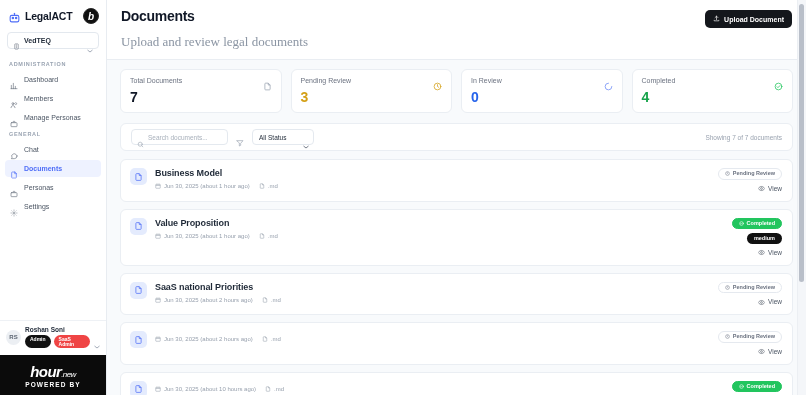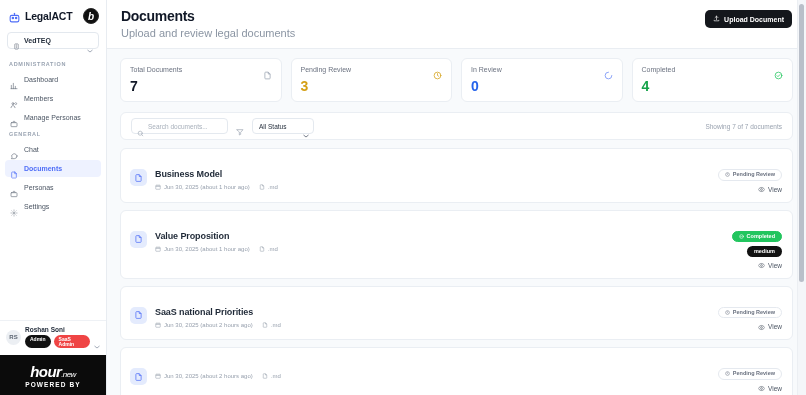--- a/index.html
+++ b/index.html
@@ -97,21 +97,21 @@
   .main {
     flex: 1; height: 395px; overflow: hidden;
     background: #f8fafc; position: relative;
   }
   .page-header {
     background: #fff; border-bottom: 1px solid #e9edf2;
     padding: 8px 14px 9px 14px;
     display: flex; align-items: flex-start; justify-content: space-between;
   }
   .page-title { font-size: 14px; font-weight: bold; color: #111827; letter-spacing: -0.3px; }
-  .page-sub { font-size: 11px; color: #8b95a3; margin-top: 3px; }
+  .page-sub { font-size: 13px; color: #8b95a3; margin-top: 10px; font-family: Liberation Serif, serif; }
   .upload-btn {
     background: #14171c; color: #fff;
     border-radius: 5px; height: 18px;
     display: flex; align-items: center; gap: 4px;
     padding: 0 8px; cursor: pointer;
     font-size: 7px; font-weight: 600;
     margin-top: 2px;
   }
   .upload-btn .uicon { width: 7px; height: 8px; flex: 0 0 7px; }
 
@@ -151,21 +151,21 @@
     width: 62px; height: 16px; border: 1px solid #e4e9ef;
     border-radius: 4px; display: flex; align-items: center;
     justify-content: space-between; padding: 0 4px 0 6px; background: #fff;
   }
   .status-select .ss-label { font-size: 6.5px; color: #1f2937; }
   .showing { margin-left: auto; font-size: 6.5px; color: #9aa3b0; }
 
   .doc-list { padding: 8px 13px 0 13px; display: flex; flex-direction: column; gap: 7px; }
   .doc-card {
     background: #fff; border: 1px solid #eaeef3; border-radius: 6px;
-    padding: 20px 10px 9px 9px;
+    padding: 8px 10px 9px 9px;
     display: flex; align-items: flex-start; gap: 8px;
     position: relative;
   }
   .doc-ficon {
     width: 17px; height: 17px; border-radius: 5px;
     background: #e4ebfd; display: flex; align-items: center; justify-content: center;
     flex: 0 0 17px;
   }
   .doc-ficon svg { width: 9px; height: 10px; }
   .doc-body { flex: 1; min-width: 0; padding-top: 0px; }

